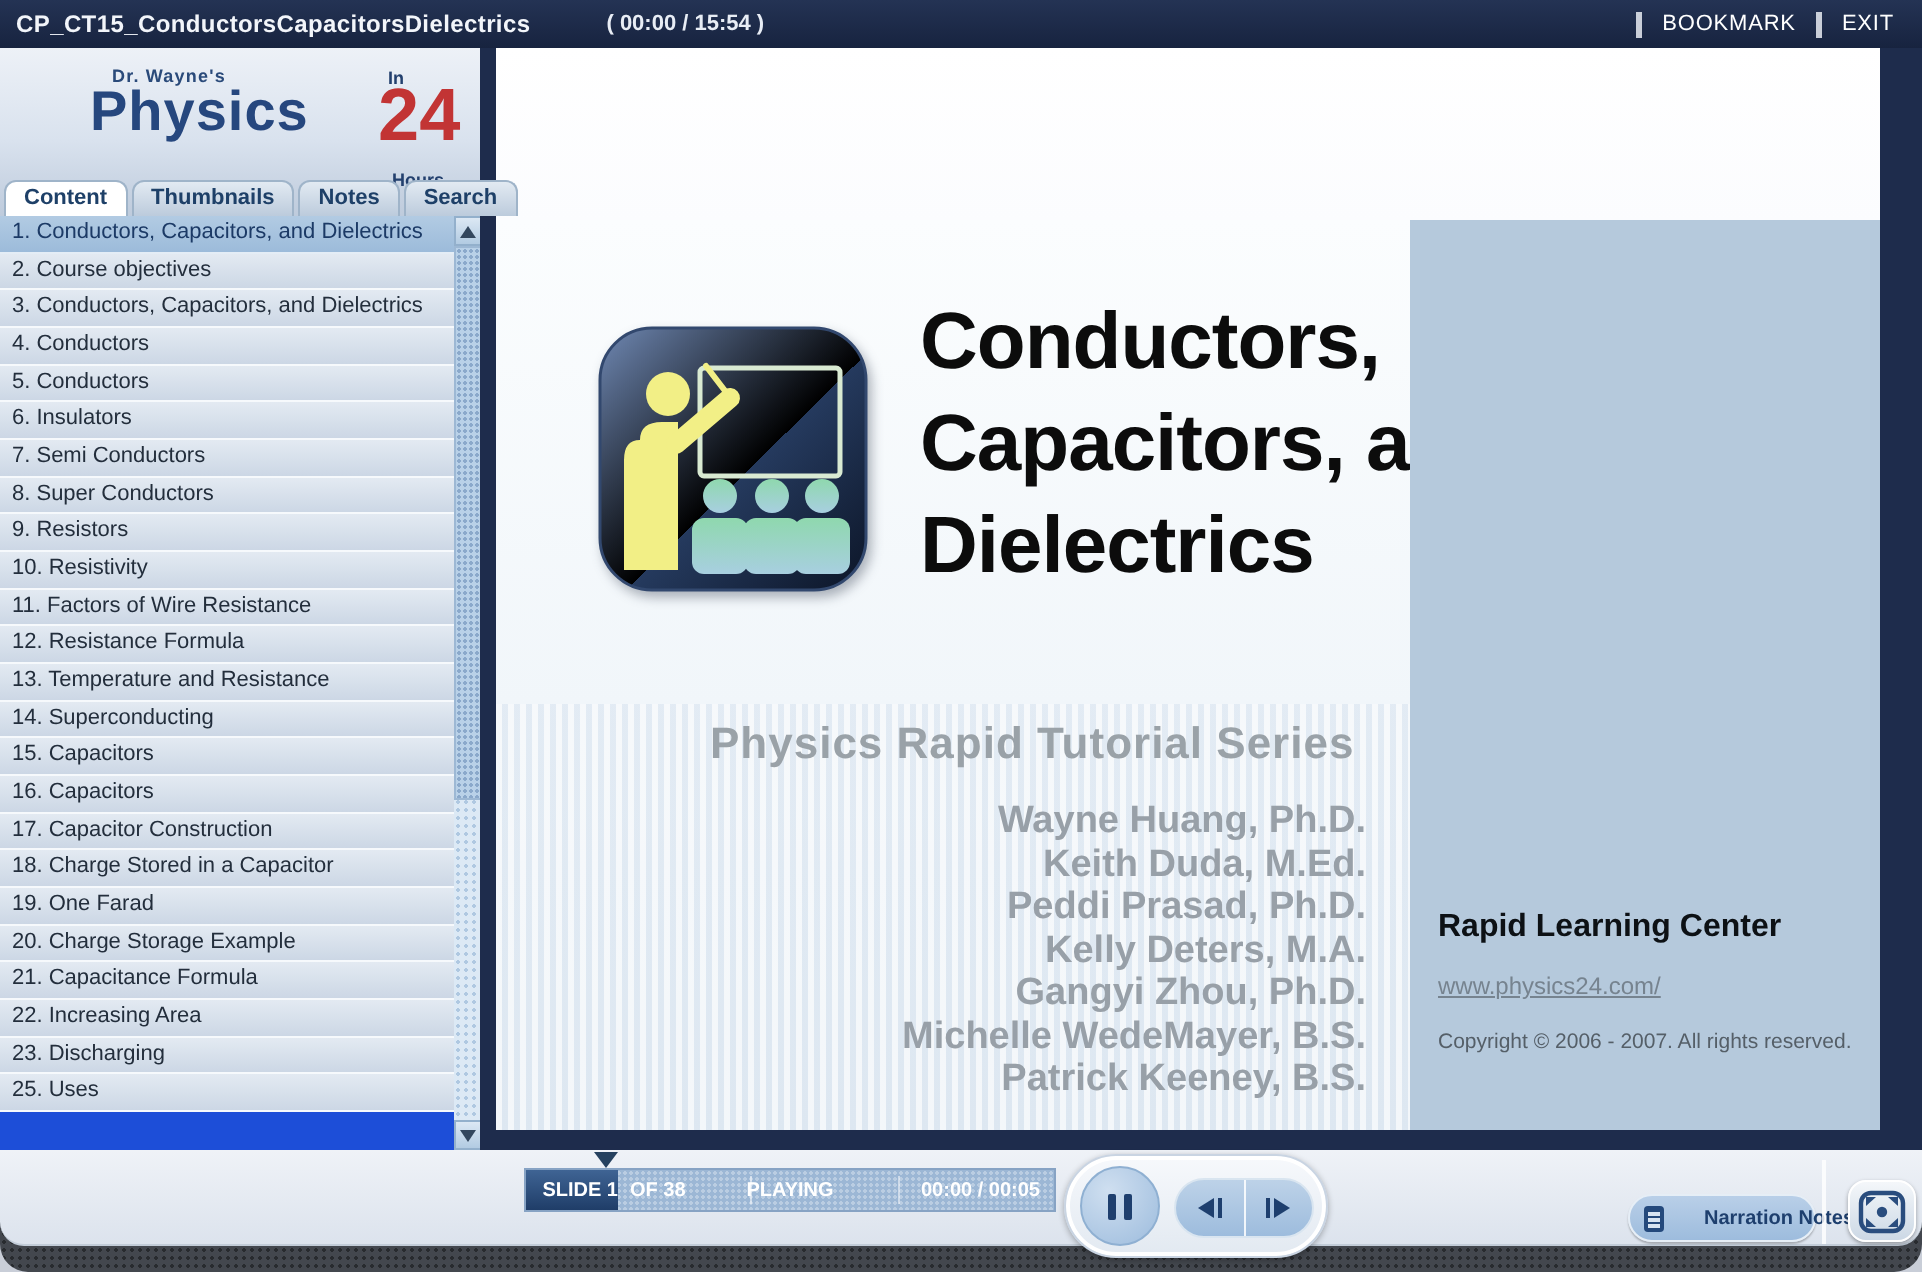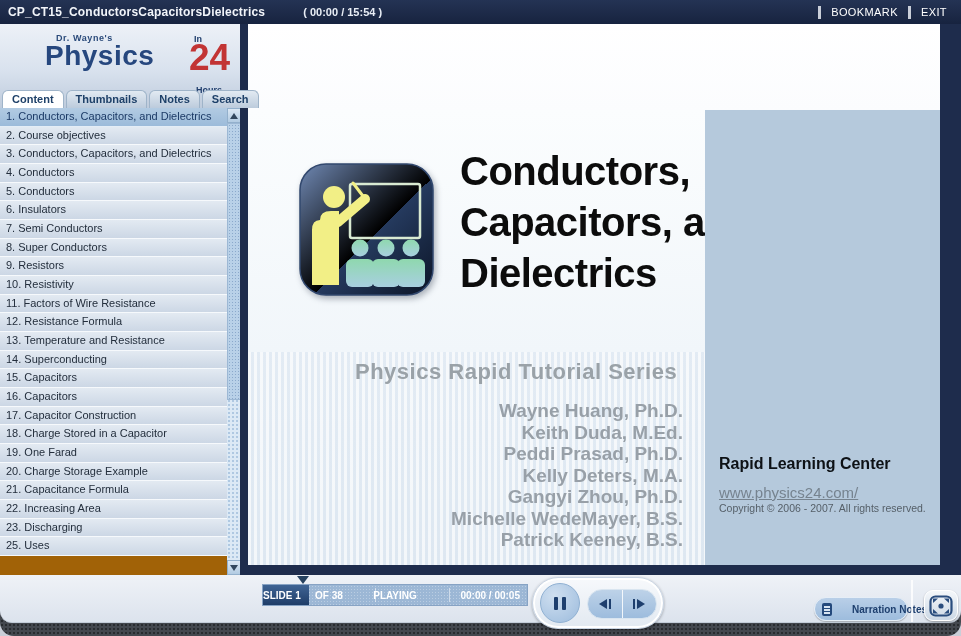--- a/index.html
+++ b/index.html
@@ -23,21 +23,21 @@
   .logo-word { position:absolute; left:45px; top:16px; font-size:28px; font-weight:bold; color:#26477e; letter-spacing:.5px; }
   .logo-24 { position:absolute; left:189px; top:13px; font-size:37px; font-weight:bold; color:#c23434; }
   .logo-in { position:absolute; left:194px; top:10px; font-size:9px; font-weight:bold; color:#23406e; }
   .logo-hours { position:absolute; left:196px; top:61px; font-size:9px; font-weight:bold; color:#23406e; }
   .tabs { position:absolute; left:2px; bottom:0; height:18px; display:flex; gap:2px; z-index:2; }
   .tab { padding:0 9px; line-height:17px; font-size:11px; font-weight:bold; color:#1e4068;
          background:linear-gradient(#e2eaf2,#bccbdc); border:1px solid #9fb4c9; border-bottom:none;
          border-radius:6px 6px 0 0; cursor:pointer; font-family:"Liberation Sans",sans-serif; }
   .tab.active { background:#ffffff; }
 
-  .toc { position:absolute; left:0; top:108px; width:227px; height:467px; overflow:hidden; background:#a16207; }
+  .toc { position:absolute; left:0; top:108px; width:227px; height:467px; overflow:hidden; background:#1d4ed8; }
   .toc-row { height:18.68px; font-size:11px; color:#232e3c; padding:2px 0 0 6px;
              background:linear-gradient(#e3eaf2,#ccd7e5); border-bottom:1px solid #f6f9fc; cursor:pointer;
              white-space:nowrap; overflow:hidden; }
   .toc-row.selected { background:linear-gradient(#b2cbe3,#9cbbda); color:#1c3a66; border-bottom:1px solid #e4edf6; }
 
   .vscroll { position:absolute; left:227px; top:108px; width:14px; height:467px; background:#dce9f5; }
   .vs-track { position:absolute; left:0; top:15px; bottom:15px; width:14px;
               background-image:radial-gradient(circle, rgba(120,160,200,.45) 1px, transparent 1px); background-size:4px 4px; }
   .vs-thumb { position:absolute; left:0; top:15px; width:14px; height:277px; background:#b9d1e8;
               background-image:radial-gradient(circle, rgba(70,110,160,.4) 1px, transparent 1px); background-size:3px 3px;
@@ -62,36 +62,36 @@
   .slide-icon { position:absolute; left:50px; top:52px; width:137px; height:135px; filter:drop-shadow(2px 3px 3px rgba(30,40,60,.35)); }
   .slide-title { position:absolute; left:212px; top:36px; font-size:40px; line-height:51px; font-weight:bold;
                  color:#0c0c0c; letter-spacing:-.5px; }
   .series { position:absolute; left:107px; top:249px; font-size:22px; font-weight:bold; color:#9aa2a8; letter-spacing:.5px; }
   .authors { position:absolute; right:257px; top:290px; text-align:right; font-size:19px; line-height:21.5px;
              font-weight:bold; color:#98a0a8; }
 
   .right-panel { position:absolute; left:457px; top:0; width:269px; height:455px; background:#b5c9dc; }
   .panel-block { position:absolute; left:14px; right:8px; top:345px; }
   .panel-heading { font-size:16px; font-weight:bold; color:#0d1115; margin-bottom:11px; }
-  .panel-link { display:inline-block; font-size:15px; color:#76838f; text-decoration:underline; margin-bottom:1px; cursor:pointer; }
+  .panel-link { display:inline-block; font-size:12px; color:#76838f; text-decoration:underline; margin-bottom:15px; cursor:pointer; }
   .panel-copy { font-size:10.5px; color:#555f68; }
 
   
   .controlbar { position:absolute; left:0; top:575px; width:961px; height:61px; }
   .cb-dark { position:absolute; inset:0; background:#43474e; border-radius:0 0 14px 14px;
              background-image:radial-gradient(circle, rgba(0,0,0,.4) 1px, transparent 1px); background-size:4px 4px; }
   .cb-light { position:absolute; left:0; right:0; top:0; height:48px; background:linear-gradient(#eff2f7,#dce3ed);
               border-radius:0 0 12px 12px; border-bottom:1px solid #c2ccd8; }
   .marker { position:absolute; left:297px; top:1px; width:0; height:0;
             border-left:6px solid transparent; border-right:6px solid transparent; border-top:8px solid #26415f; cursor:pointer; }
   .progress { position:absolute; left:262px; top:9px; width:266px; height:22px; background:#9cb7d5;
               background-image:radial-gradient(circle, rgba(255,255,255,.3) 1px, transparent 1px); background-size:3px 3px;
               border:1px solid #87a3c4; color:#ffffff; font-size:10px; font-weight:bold; cursor:pointer; }
   .p-fill { position:absolute; left:0; top:0; width:46px; height:100%; background:linear-gradient(#3f6494,#1f3d68);
-            display:flex; align-items:center; justify-content:flex-start; }
+            display:flex; align-items:center; justify-content:flex-end; }
   .p-of { position:absolute; left:52px; top:5px; }
   .p-sep1 { position:absolute; left:112px; top:3px; width:1px; height:14px; background:rgba(255,255,255,.5); }
   .p-status { position:absolute; left:0; right:0; top:5px; text-align:center; }
   .p-sep2 { position:absolute; left:186px; top:3px; width:1px; height:14px; background:rgba(255,255,255,.5); }
   .p-time { position:absolute; right:7px; top:5px; }
 
   .play-pill { position:absolute; left:532px; top:2px; width:132px; height:52px; border-radius:27px;
                background:linear-gradient(#f7f9fc,#e2e9f1); border:1px solid #c9d4e2;
                box-shadow:inset 0 0 0 2px #fff, 0 1px 3px rgba(0,0,0,.3); }
   .pause-btn { position:absolute; left:7px; top:5px; width:40px; height:40px; border-radius:50%;

